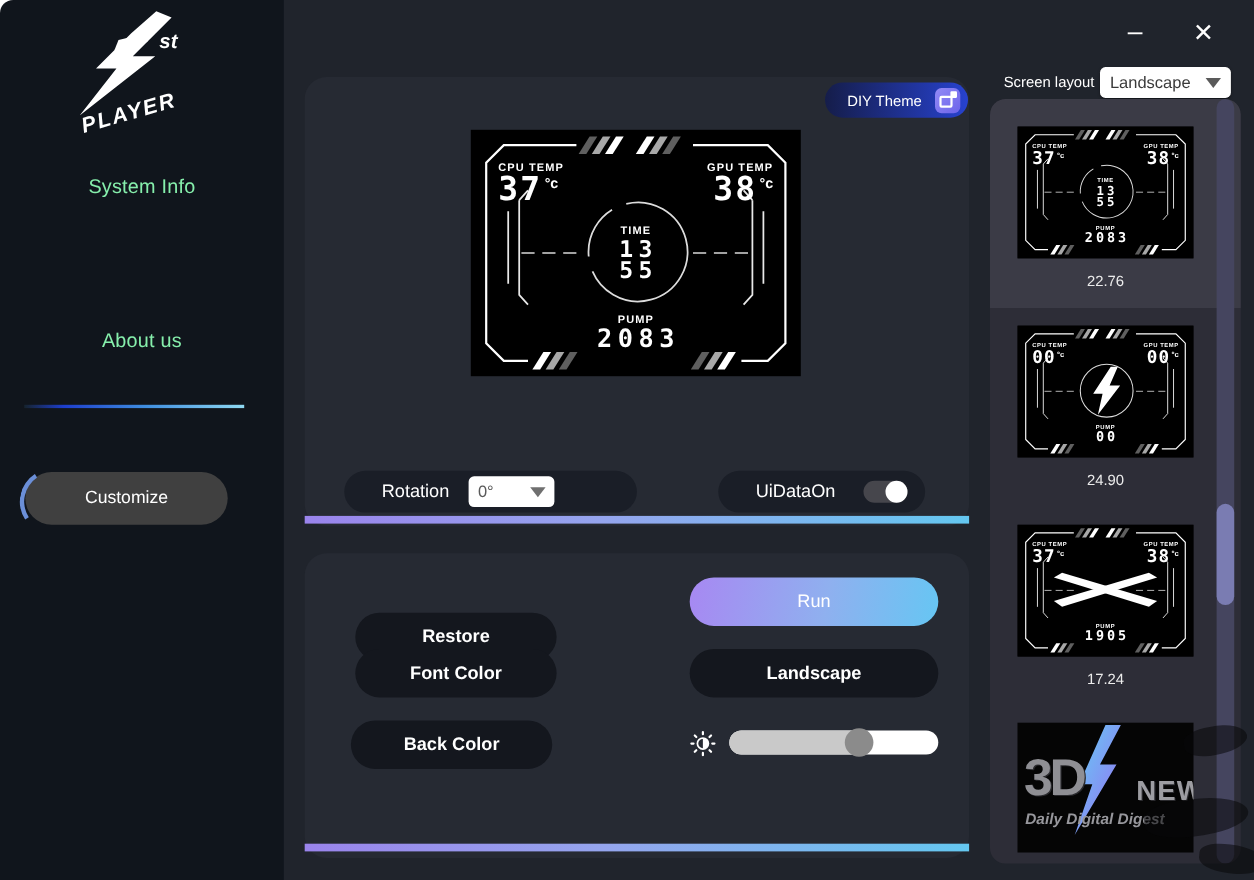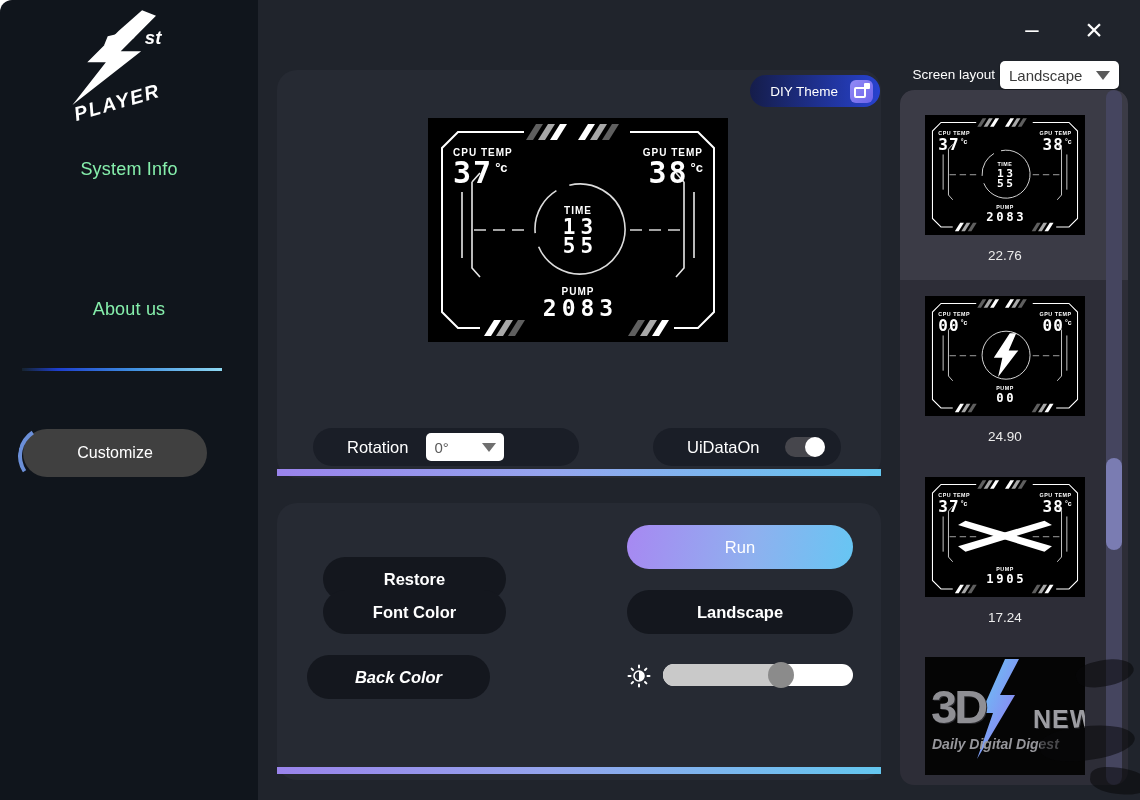--- a/index.html
+++ b/index.html
@@ -80,21 +80,21 @@
               border-top:9px solid #6f6f6f; margin-left:auto; }
   .toggle { margin-left:auto; margin-right:16px; width:40px; height:20px; border-radius:10px;
             background:#46464c; position:relative; cursor:pointer; }
   .toggle .knob { position:absolute; left:0; top:0; width:20px; height:20px; border-radius:10px; background:#fff; }
   .toggle.on .knob { left:20px; }
 
   
   .btn { position:absolute; height:44px; border-radius:22px; display:flex; align-items:center;
          justify-content:center; color:#fff; cursor:pointer; }
   .btn-dark { background:#14171e; font-size:16.5px; font-weight:700; width:183px; }
-  .b-restore { left:46px; top:22px;margin-top:32px; } .b-font { left:46px; top:87px; } .b-back { left:30px; top:152px;font-style:italic; }
+  .b-restore { left:46px; top:22px;margin-top:32px; } .b-font { left:46px; top:87px; } .b-back { left:42px; top:152px; }
   .btn-wide { width:226px; left:350px; }
   .b-run { top:22px; background:linear-gradient(100deg,#a788f2,#8fb0ef 55%,#66c6f3); font-size:16.5px; font-weight:400; }
   .b-bg { top:87px; background:#14171e; font-size:16.5px; font-weight:700; }
   .bright-icon { position:absolute; left:350px; top:161px; width:24px; height:24px; }
   .slider { position:absolute; left:386px; top:161px; width:190px; height:22px; border-radius:11px;
             background:#fff; cursor:pointer; }
   .slider-fill { position:absolute; left:0; top:0; bottom:0; width:62%; border-radius:11px 0 0 11px; background:#c9c9c9; }
   .slider-knob { position:absolute; top:-2px; left:calc(62% - 13px); width:26px; height:26px;
                  border-radius:50%; background:#8b8b8b; }
 

